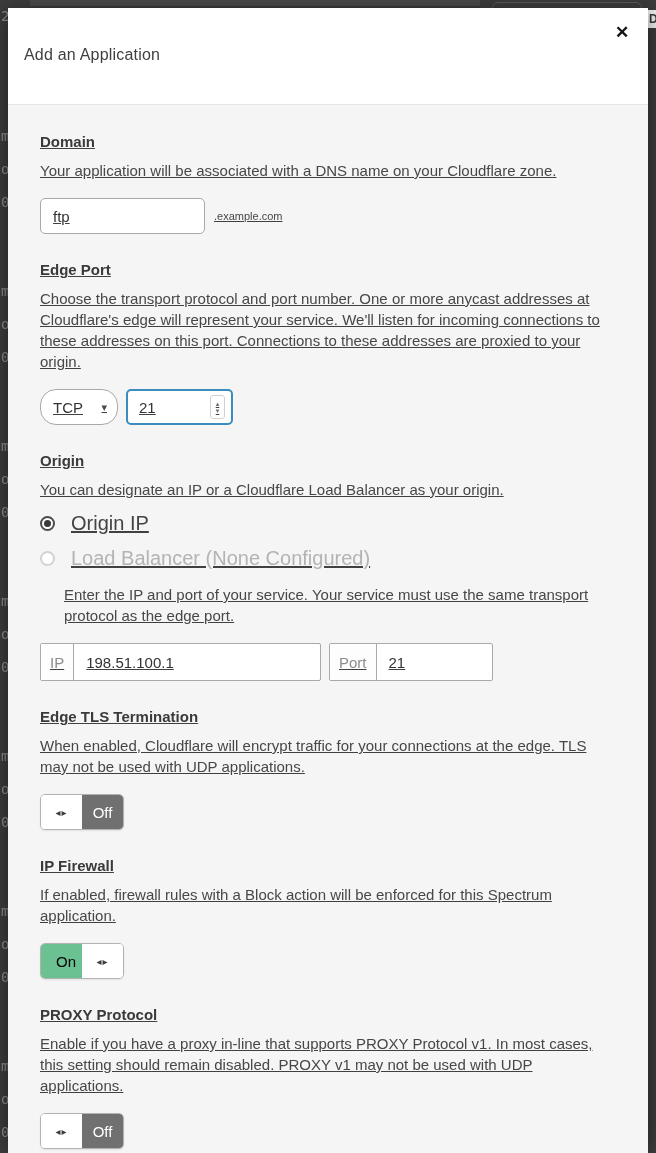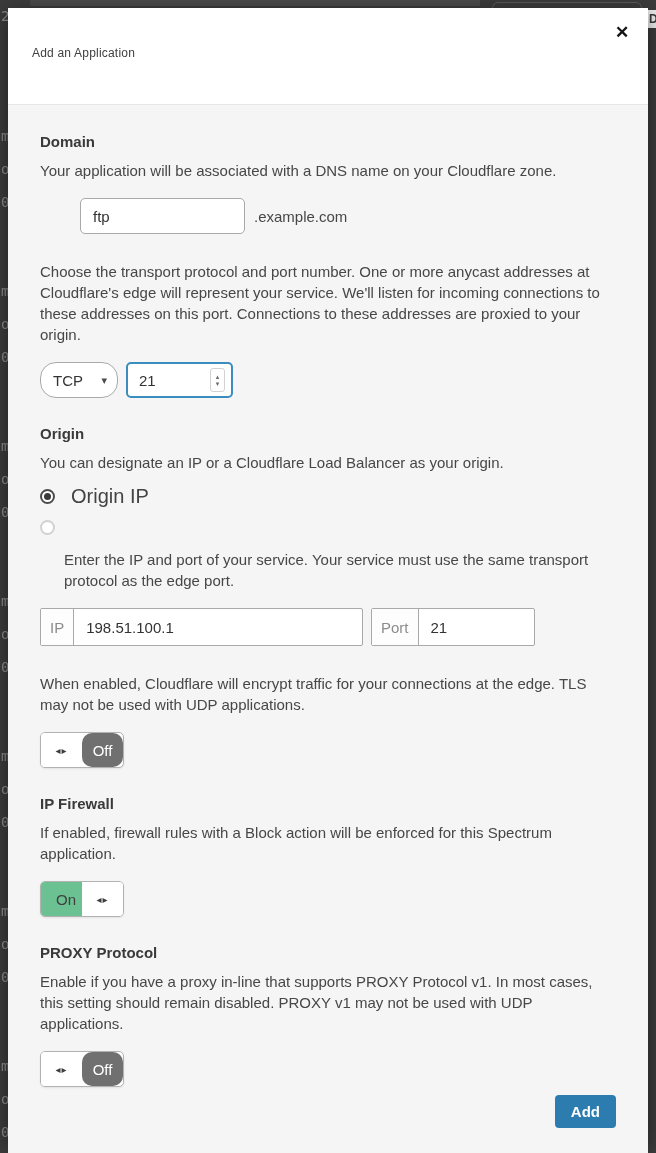--- a/index.html
+++ b/index.html
@@ -18,58 +18,58 @@
   body{font-family:"Liberation Sans",sans-serif;color:var(--text);}
   .stage{position:relative;width:656px;height:1153px;background:var(--backdrop);overflow:hidden;}
   .backdrop-band{position:absolute;top:0;left:30px;width:450px;height:6px;background:#4a4a4a;}
   .backdrop-corner{position:absolute;top:2px;left:492px;width:150px;height:14px;border:1px solid #5a5a5a;border-radius:6px;background:transparent;}
   .backdrop-left{position:absolute;top:0;left:1px;width:20px;height:100%;font-family:"DejaVu Sans Mono",monospace;font-size:14px;color:#8a8a8a;}
   .backdrop-left span{position:absolute;left:0;}
   .backdrop-chip{position:absolute;top:10px;right:0;width:9px;height:18px;background:#ededed;color:#3a3a3a;font-size:12px;font-weight:bold;overflow:hidden;padding-left:2px;line-height:18px;}
 
   .modal{position:absolute;left:8px;top:8px;width:640px;height:1136px;background:#ffffff;box-shadow:0 4px 18px rgba(0,0,0,0.45);display:flex;flex-direction:column;}
   .modal-header{position:relative;height:97px;background:#ffffff;border-bottom:1px solid #e6e6e6;flex:0 0 auto;}
-  .modal-title{position:absolute;left:24px;top:38px;font-size:12px;font-weight:400;color:#3f3f3f;letter-spacing:.2px;}
+  .modal-title{position:absolute;left:16px;top:38px;font-size:16px;font-weight:400;color:#3f3f3f;letter-spacing:.2px;}
   .close-btn{position:absolute;top:14px;right:15px;width:22px;height:22px;border:none;background:transparent;font-size:17px;font-weight:bold;color:#141414;cursor:pointer;line-height:22px;text-align:center;padding:0;}
 
   .modal-body{flex:1 1 auto;background:var(--body-bg);padding:28px 32px 30px 32px;}
-  .section{margin-top:27px;}
+  .section{margin-top:27px;text-decoration:underline;}
   .section:first-child{margin-top:0;}
   .sec-label{font-size:15px;font-weight:bold;color:#3a3a3a;}
   .sec-desc{margin-top:10px;font-size:15px;line-height:21px;color:#474747;}
   .control-row{margin-top:17px;display:flex;align-items:center;}
 
   .text-input{height:36px;background:#fff;border:1px solid var(--border);border-radius:5px;display:flex;align-items:center;padding:0 12px;font-size:15px;color:#333;}
-  .domain-input{width:165px;margin-left:40px;}
-  .suffix{margin-left:9px;font-size:15px;color:#474747;}
+  .domain-input{width:165px;}
+  .suffix{margin-left:9px;font-size:11px;color:#474747;}
 
   .select{width:78px;height:36px;background:#fff;border:1px solid var(--border);border-radius:16px;display:flex;align-items:center;justify-content:space-between;padding:0 10px 0 12px;font-size:15px;color:#333;cursor:pointer;}
   .select .caret{font-size:11px;color:#4a4a4a;}
   .num-input{margin-left:8px;width:107px;height:36px;background:#fff;border:2px solid var(--focus);border-radius:5px;display:flex;align-items:center;justify-content:space-between;padding:0 6px 0 11px;font-size:15px;color:#333;}
   .stepper{width:15px;height:24px;border:1px solid #d2d2d2;border-radius:3px;display:flex;flex-direction:column;align-items:center;justify-content:center;background:#fff;cursor:pointer;}
   .stepper span{font-size:7px;line-height:7px;color:#6f6f6f;}
 
   .radio-row{display:flex;align-items:center;margin-top:12px;cursor:pointer;}
   .radio{width:15px;height:15px;border-radius:50%;border:2px solid #4c4c4c;position:relative;flex:0 0 auto;background:#fff;}
   .radio.checked::after{content:"";position:absolute;inset:2px;border-radius:50%;background:#3a3a3a;}
   .radio.disabled{border-color:#d2d2d2;}
   .radio-label{margin-left:16px;font-size:20px;color:#434343;}
   .radio-label.disabled{color:#b3b3b3;}
 
   .input-group{height:38px;background:#fff;border:1px solid var(--border);border-radius:2px;display:flex;align-items:stretch;font-size:15px;}
   .input-group .prefix{display:flex;align-items:center;padding:0 9px;color:var(--muted);border-right:1px solid var(--border);background:#fdfdfd;}
   .input-group .value{display:flex;align-items:center;padding:0 12px;color:#333;flex:1;}
-  .ip-group{width:323px;}
+  .ip-group{width:281px;}
   .portg{width:164px;margin-left:8px;}
 
   .toggle{margin-top:17px;display:inline-flex;width:84px;height:36px;border:1px solid #b2b2b2;border-radius:5px;overflow:hidden;cursor:pointer;background:#fff;box-shadow:0 1px 2px rgba(0,0,0,0.08);}
   .toggle .half{width:42px;display:flex;align-items:center;justify-content:center;font-size:15px;}
   .toggle .handle{background:#fff;color:#3d3d3d;font-size:10px;letter-spacing:1px;}
-  .toggle .state-off{background:var(--off-gray);color:#fff;border-radius:10px;}
-  .toggle .state-on{background:var(--green);color:#404040;padding-left:9px;}
+  .toggle .state-off{background:var(--off-gray);color:#fff;}
+  .toggle .state-on{background:var(--green);color:#000000;padding-left:9px;}
 
   .footer-row{margin-top:8px;display:flex;justify-content:flex-end;}
   .add-btn{background:var(--accent);color:#fff;border:none;border-radius:4px;font-family:"Liberation Sans",sans-serif;font-size:15px;font-weight:bold;padding:0 16px;height:33px;cursor:pointer;}
 </style>
 </head>
 <body>
 
 <div class="stage">
   <div class="backdrop-band"></div>
   <div class="backdrop-corner"></div>
@@ -112,20 +112,21 @@
         <div class="sec-desc">Your application will be associated with a DNS name on your Cloudflare zone.</div>
         <div class="control-row">
           <div class="text-input domain-input">
             <span>ftp</span>
           </div>
           <span class="suffix">.example.com</span>
         </div>
       </div>
 
       <div class="section">
+        <div class="sec-label">Edge Port</div>
         <div class="sec-desc">Choose the transport protocol and port number. One or more anycast addresses at Cloudflare's edge will represent your service. We'll listen for incoming connections to these addresses on this port. Connections to these addresses are proxied to your origin.</div>
         <div class="control-row">
           <div class="select">
             <span>TCP</span>
             <span class="caret">▾</span>
           </div>
           <div class="num-input">
             <span>21</span>
             <span class="stepper">
               <span>▴</span>
@@ -138,37 +139,39 @@
       <div class="section">
         <div class="sec-label">Origin</div>
         <div class="sec-desc">You can designate an IP or a Cloudflare Load Balancer as your origin.</div>
 
         <div class="radio-row">
           <span class="radio checked"></span>
           <span class="radio-label">Origin IP</span>
         </div>
         <div class="radio-row">
           <span class="radio disabled"></span>
+          <span class="radio-label disabled">Load Balancer (None Configured)</span>
         </div>
 
         <div class="sec-desc" style="margin-top:14px;margin-left:24px;">Enter the IP and port of your service. Your service must use the same transport protocol as the edge port.</div>
 
         <div class="control-row">
           <div class="input-group ip-group">
             <span class="prefix">IP</span>
             <span class="value">198.51.100.1</span>
           </div>
           <div class="input-group portg">
             <span class="prefix">Port</span>
             <span class="value">21</span>
           </div>
         </div>
       </div>
 
       <div class="section">
+        <div class="sec-label">Edge TLS Termination</div>
         <div class="sec-desc">When enabled, Cloudflare will encrypt traffic for your connections at the edge. TLS may not be used with UDP applications.</div>
         <div class="toggle">
           <span class="half handle">◂▸</span>
           <span class="half state-off">Off</span>
         </div>
       </div>
 
       <div class="section">
         <div class="sec-label">IP Firewall</div>
         <div class="sec-desc">If enabled, firewall rules with a Block action will be enforced for this Spectrum application.</div>

